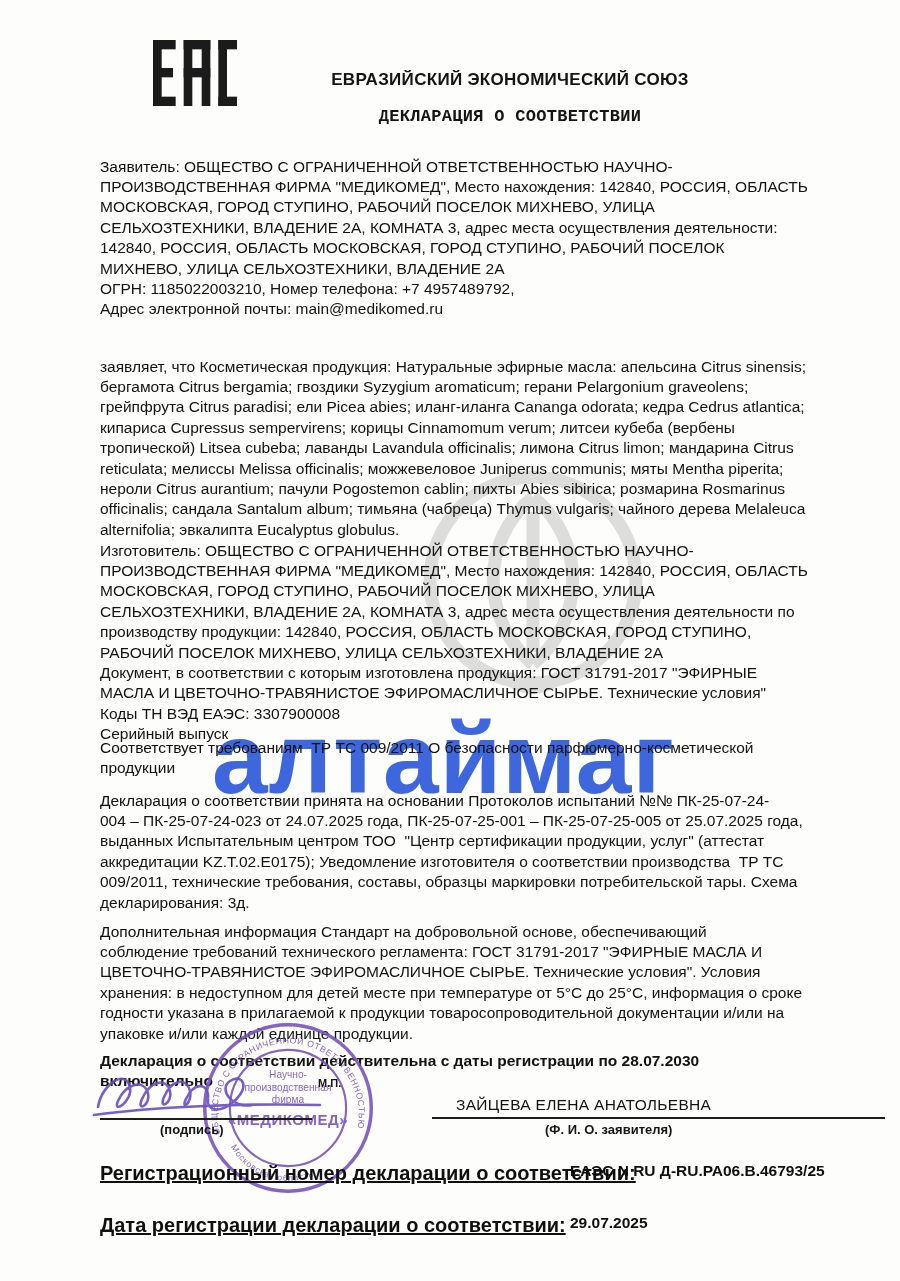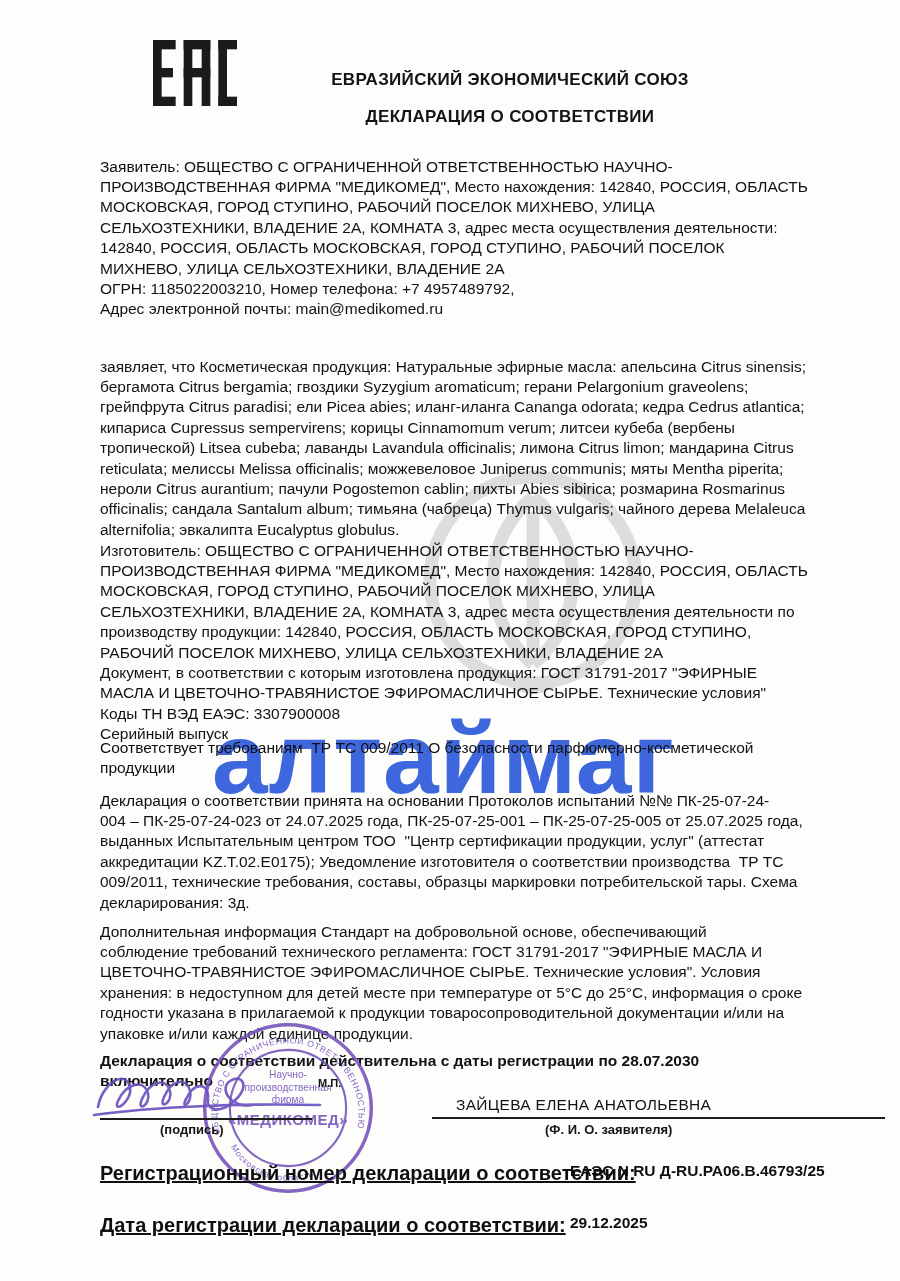--- a/index.html
+++ b/index.html
@@ -8,21 +8,21 @@
     width:900px;height:1281px;
     margin:0 auto;
     background:#fdfdfc;
     font-family:"Liberation Sans",sans-serif;
     color:#111;
     overflow:hidden;
   }
   .abs{position:absolute;}
   .titles{left:120px;top:70px;width:780px;text-align:center;z-index:2;}
   .title-line{font-weight:bold;font-size:17px;letter-spacing:.3px;color:#141414;}
-  .title-line + .title-line{margin-top:17px;}
+  .title-line + .title-line{margin-top:17px;font-family:Liberation Mono, monospace;}
   .para{
     left:100px;width:800px;z-index:2;
     font-size:15.5px;line-height:20.4px;
     white-space:pre-line;
     color:#121212;
   }
   .para strong{font-weight:normal;color:#0d0d0d;}
   .bold-para{font-weight:bold;}
   .wm-big{
     left:212px;top:708px;z-index:1;
@@ -173,15 +173,15 @@
   <div class="abs caption" style="left:160px;top:1122px">(подпись)</div>
 
   <div class="abs fio-name" style="left:456px;top:1096px">ЗАЙЦЕВА ЕЛЕНА АНАТОЛЬЕВНА</div>
   <div class="abs sig-line" style="left:432px;top:1117px;width:453px"></div>
   <div class="abs caption" style="left:545px;top:1122px">(Ф. И. О. заявителя)</div>
 
   <div class="abs reg-label" style="left:100px;top:1162px">Регистрационный номер декларации о соответствии:</div>
   <div class="abs reg-value" style="left:570px;top:1162px">ЕАЭС N RU Д-RU.РА06.В.46793/25</div>
 
   <div class="abs reg-label" style="left:100px;top:1214px">Дата регистрации декларации о соответствии:</div>
-  <div class="abs reg-value" style="left:570px;top:1214px">29.12.2025</div>
+  <div class="abs reg-value" style="left:570px;top:1214px">29.07.2025</div>
 
 </div>
 
 </body></html>

